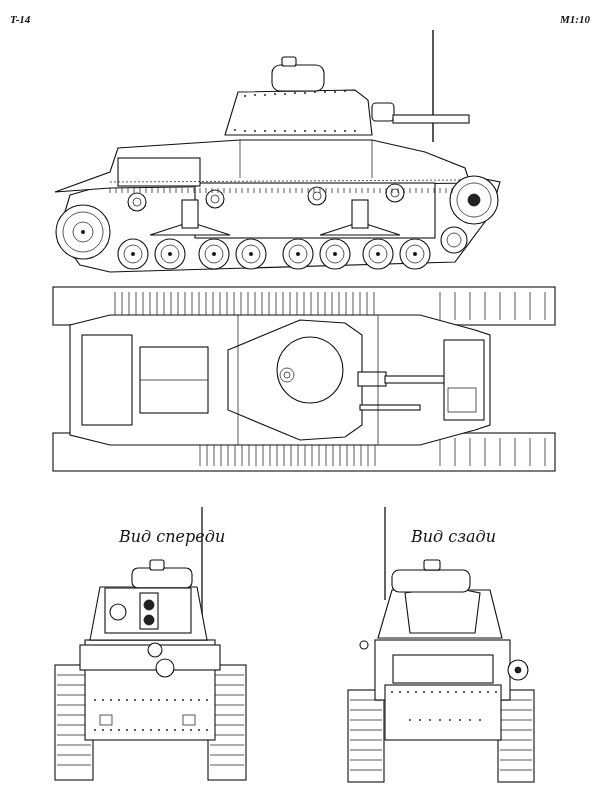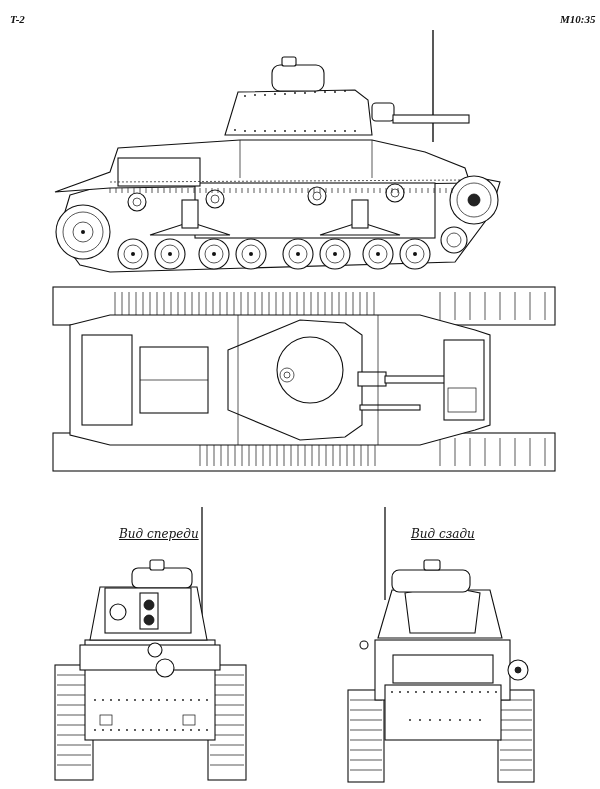--- a/index.html
+++ b/index.html
@@ -1,29 +1,29 @@
 <!DOCTYPE html>
 <html><head>
 <meta charset="utf-8">
 <style>
   html, body { margin: 0; padding: 0; background: #ffffff; }
   body { width: 600px; height: 789px; position: relative; overflow: hidden; font-family: "Liberation Serif", serif; }
   .label { position: absolute; font-style: italic; font-weight: bold; color: #111; font-size: 11px; }
-  .label-sub { position: absolute; font-style: italic; color: #111; font-size: 12px; text-decoration: underline; font-family: "DejaVu Serif", serif; }
+  .label-sub { position: absolute; font-style: italic; color: #111; font-size: 16px; font-family: "DejaVu Serif", serif; }
   svg { position: absolute; left: 0; top: 0; }
   .ln { fill: #fff; stroke: #111; stroke-width: 1.1; }
   .thin { fill: none; stroke: #111; stroke-width: 0.7; }
   .riv { fill: #111; }
   .dark { fill: #222; stroke: #111; stroke-width: 0.8; }
 </style>
 </head>
 <body>
 
-<div class="label" style="left:10px;top:13px;">T-2</div>
-<div class="label" style="left:560px;top:13px;">M10:35</div>
+<div class="label" style="left:10px;top:13px;">T-14</div>
+<div class="label" style="left:560px;top:13px;">M1:10</div>
 <div class="label-sub" style="left:119px;top:527px;">Вид спереди</div>
 <div class="label-sub" style="left:411px;top:527px;text-align:center;">Вид сзади</div>
 
 <svg width="600" height="789" viewBox="0 0 600 789">
 
   <g>
 
     <line x1="433" y1="30" x2="433" y2="142" stroke="#111" stroke-width="1.4"></line>
 
     <path class="ln" d="M70,195 L105,185 L480,178 L500,182 L490,215 L455,262 L110,272 L80,265 L58,235 Z"></path>

